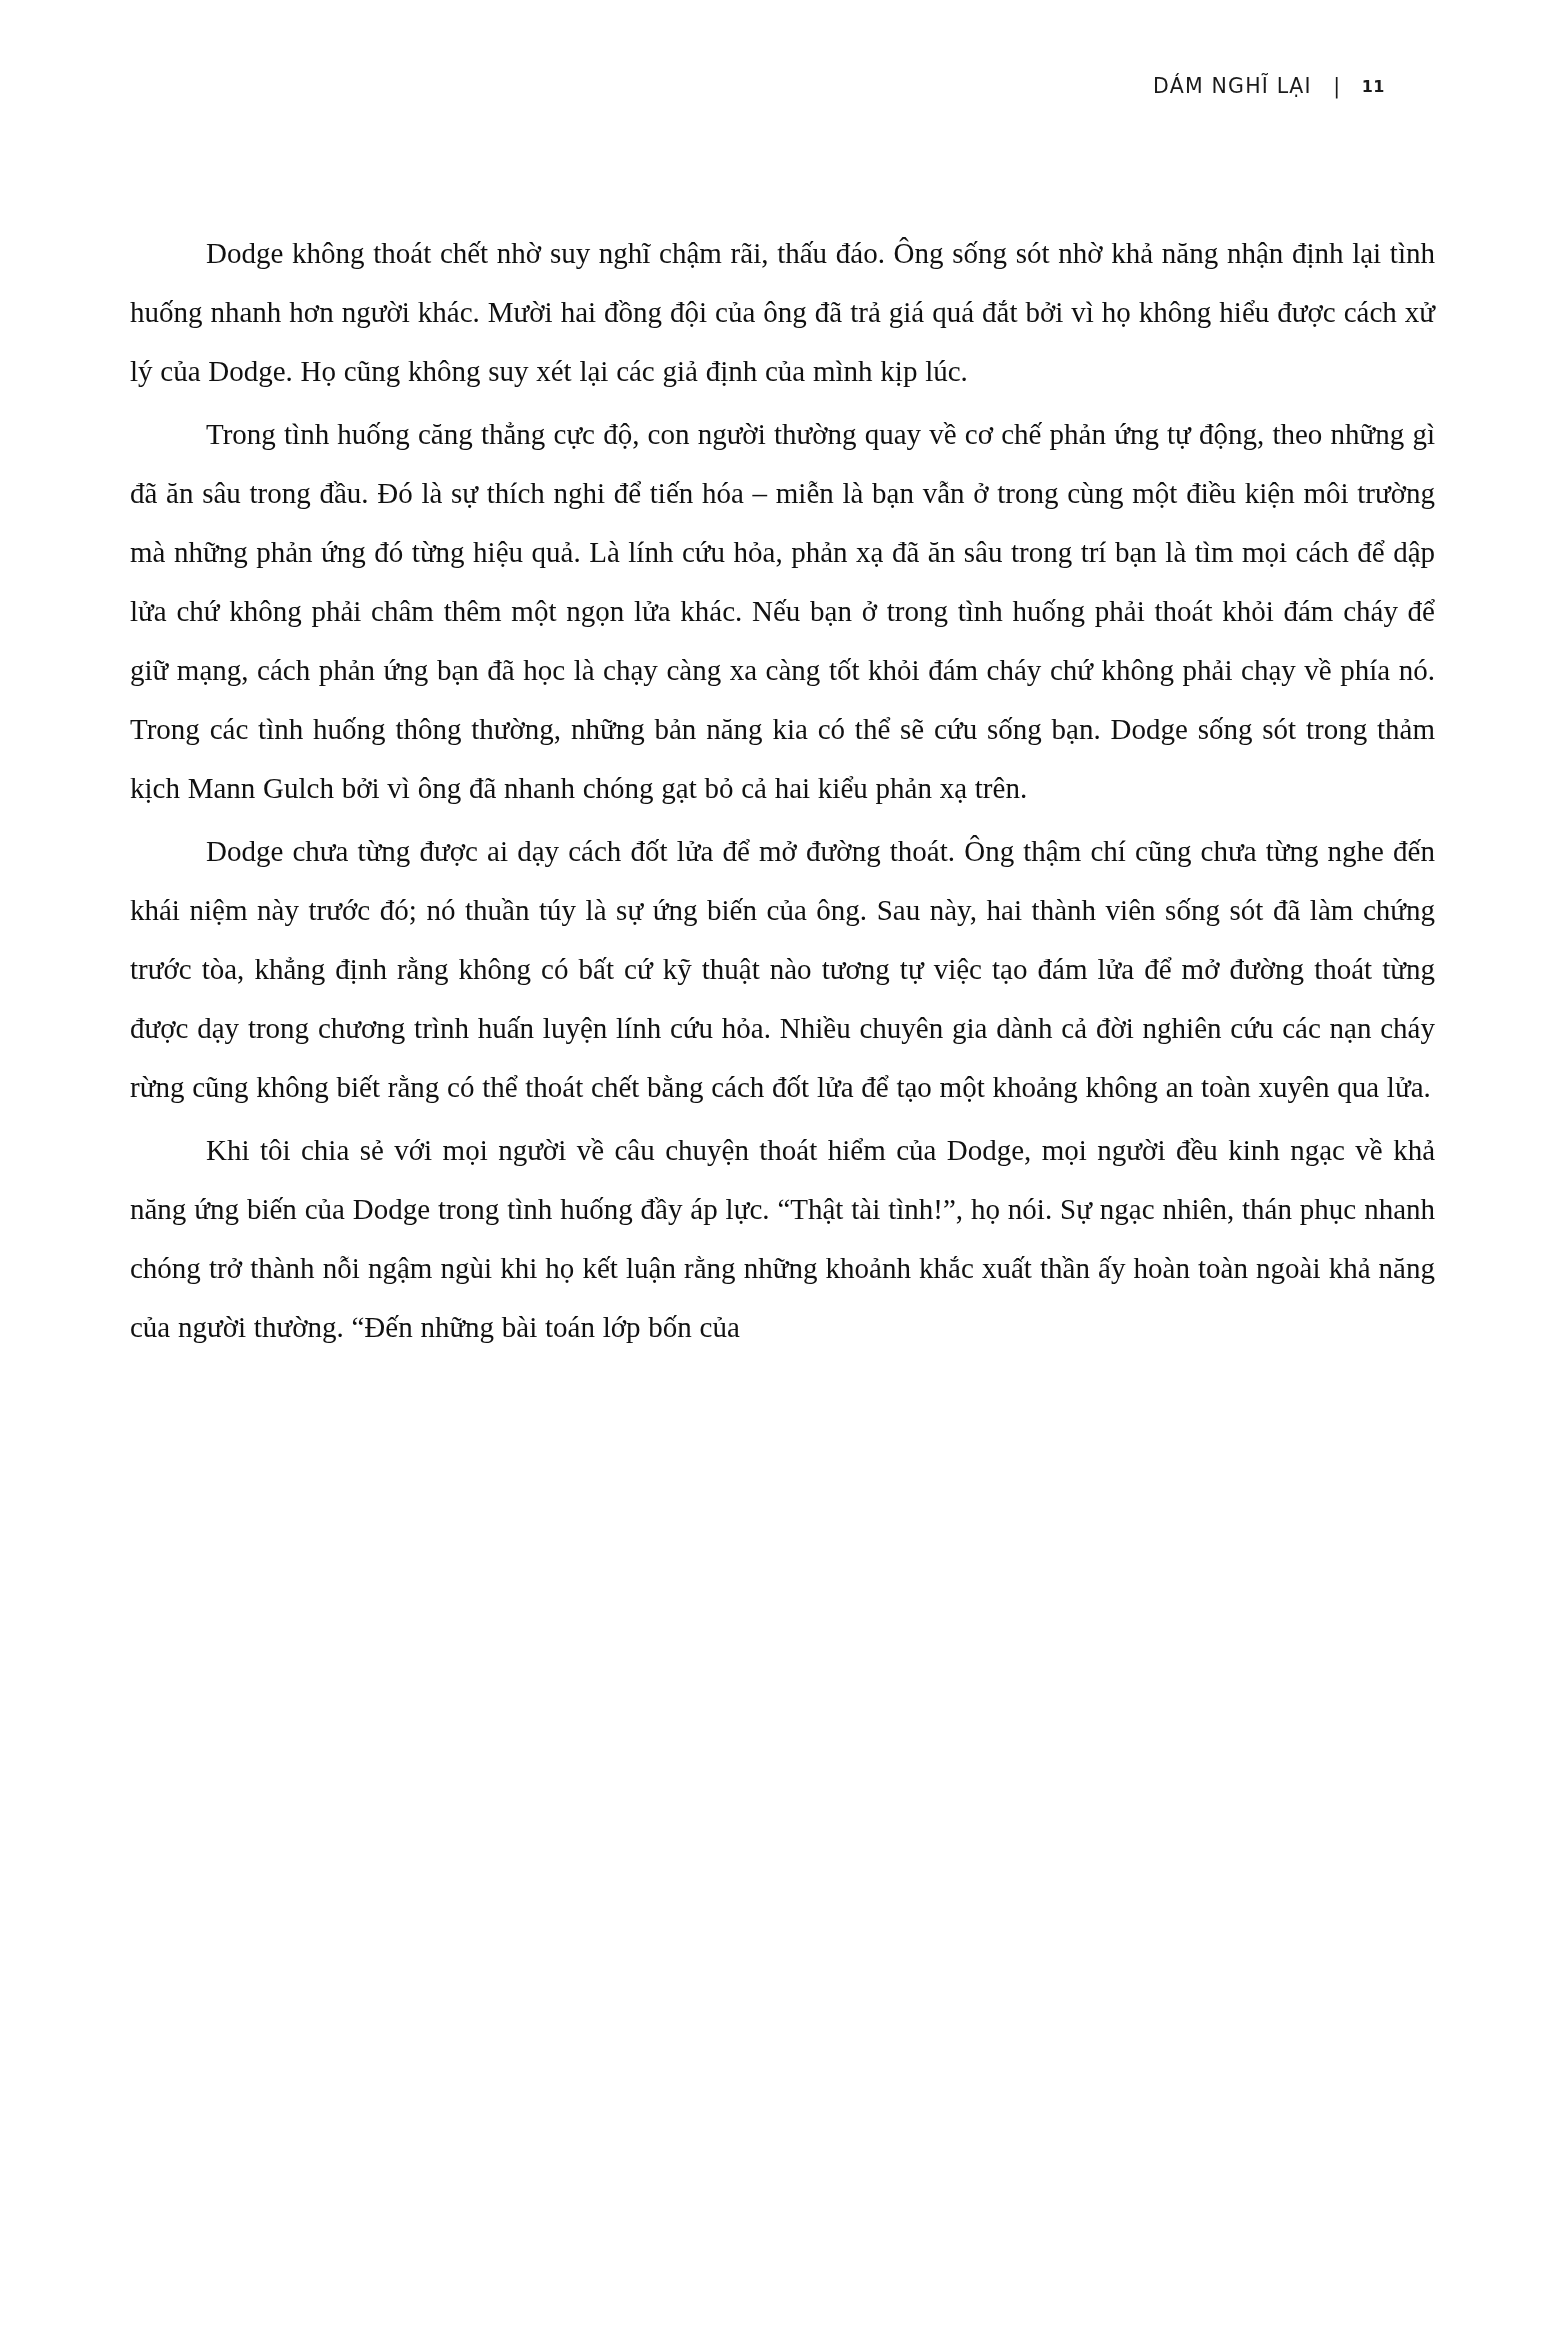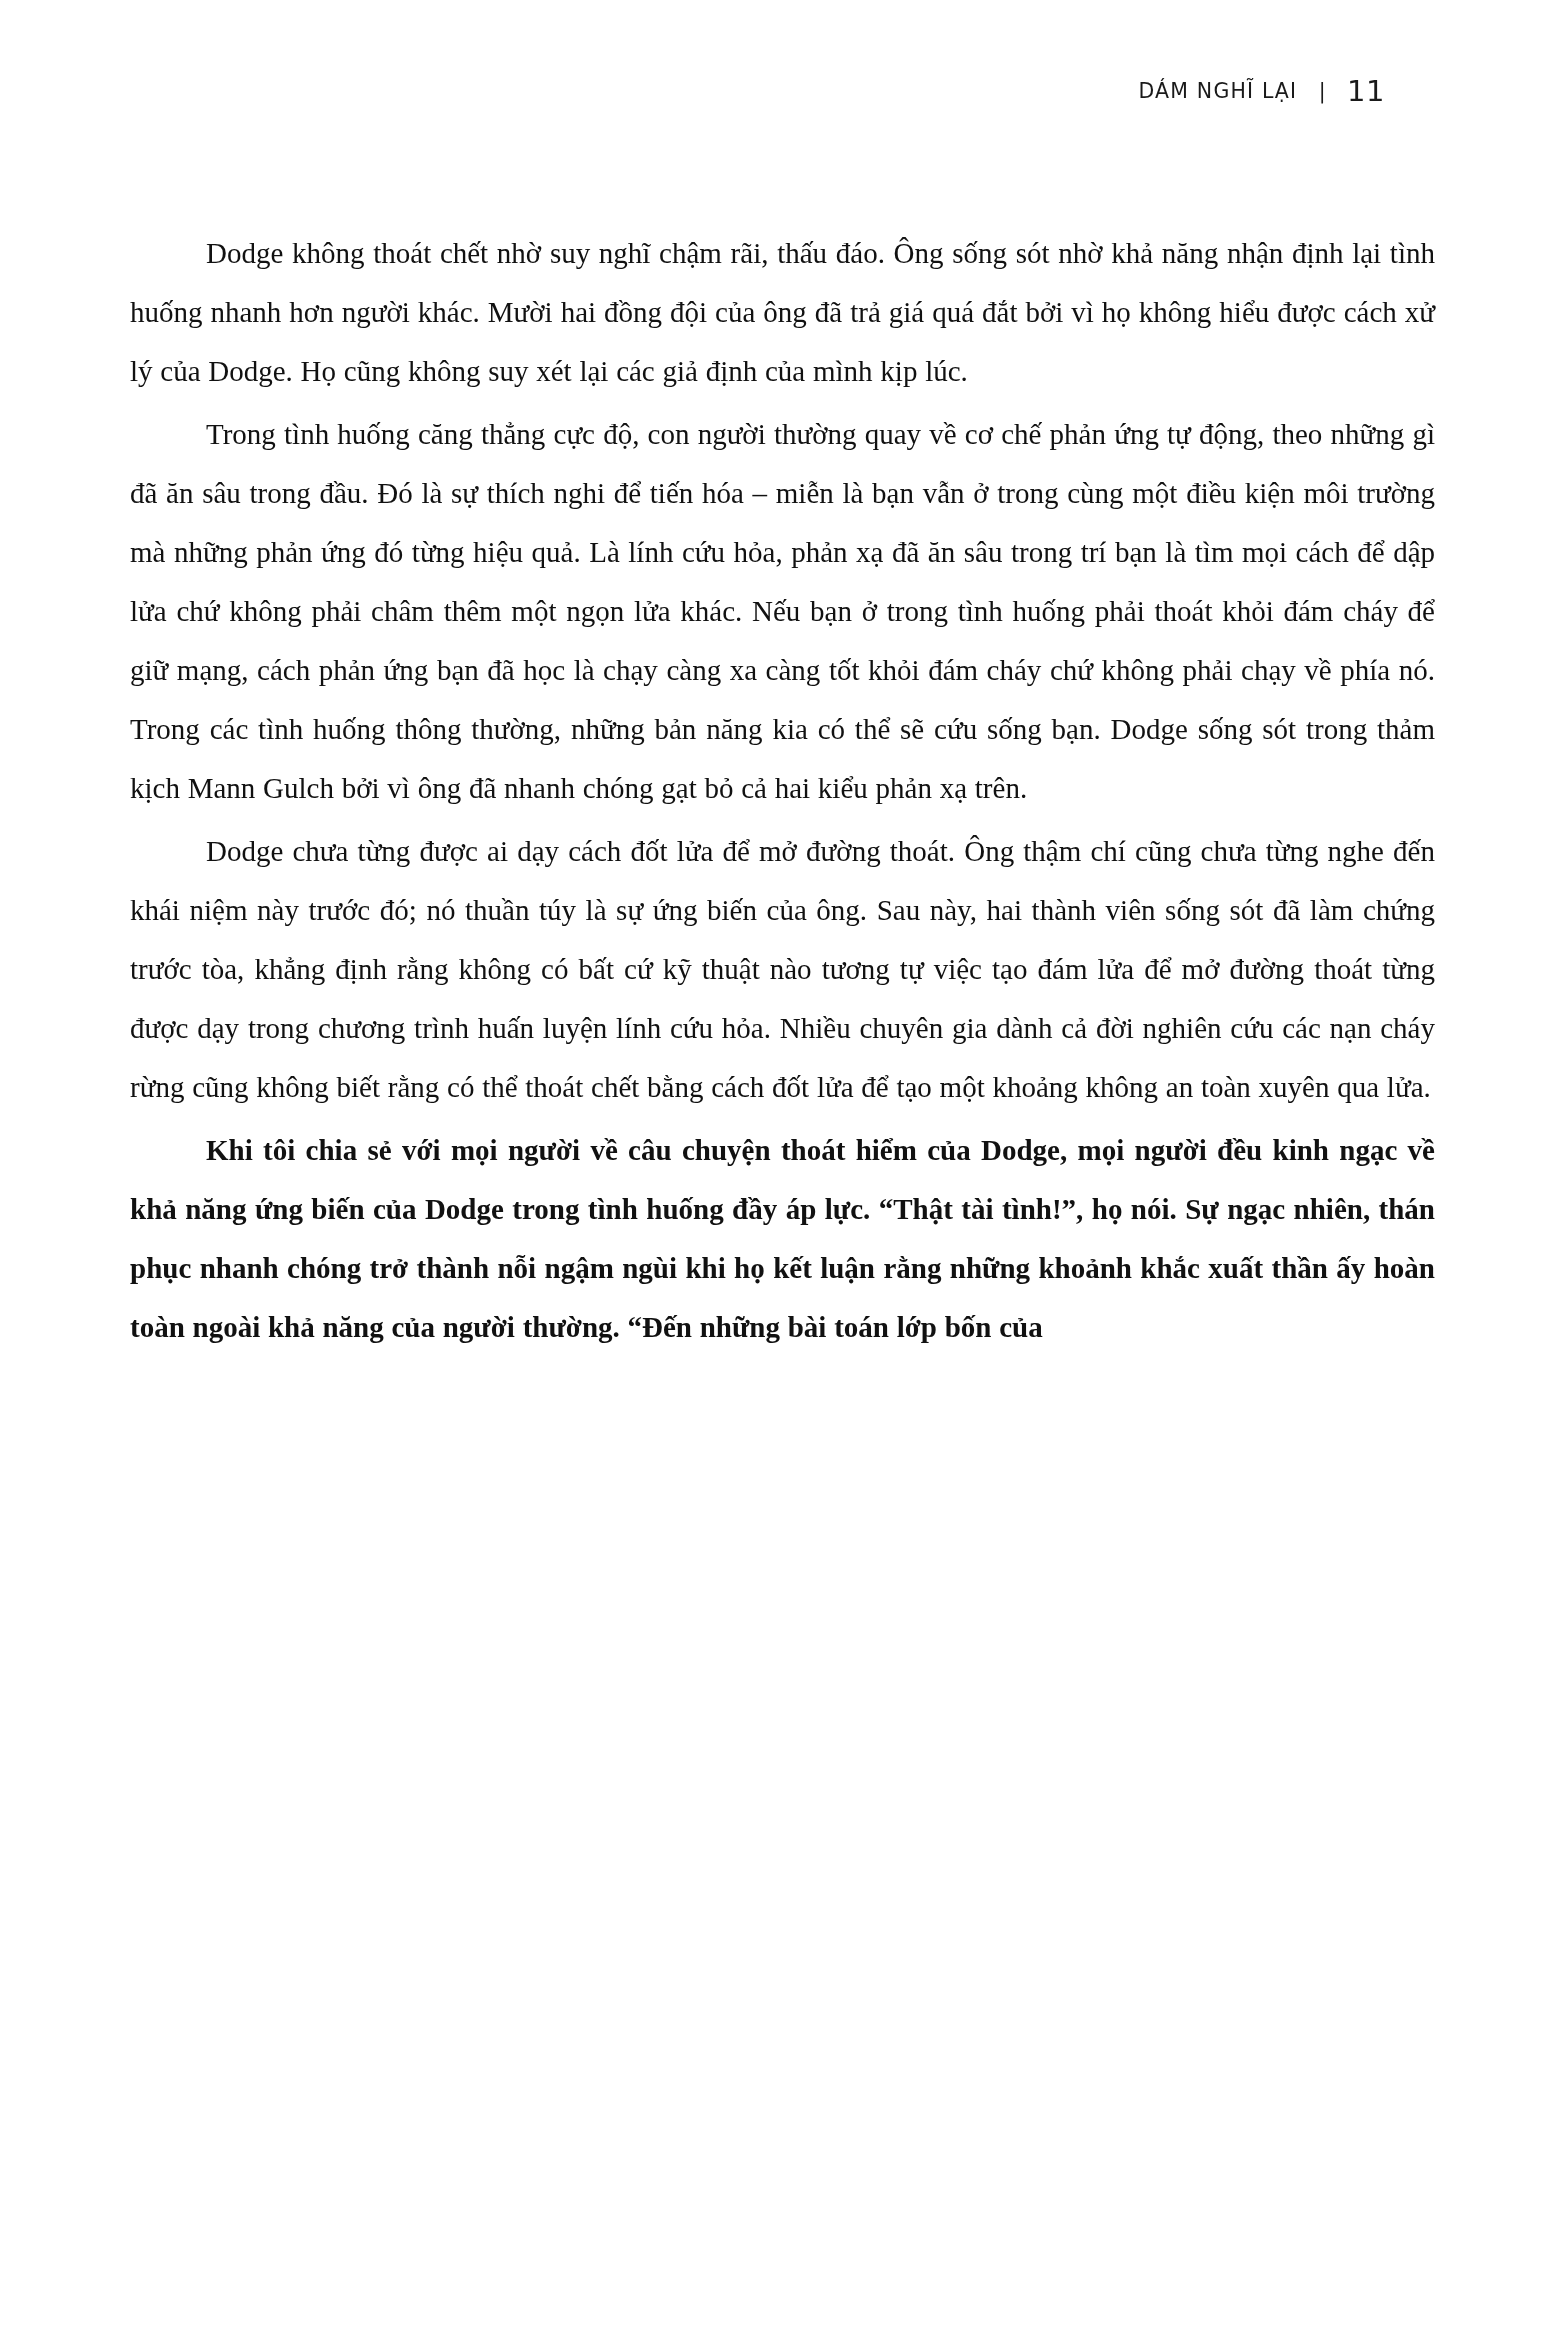--- a/index.html
+++ b/index.html
@@ -37,23 +37,23 @@
     color: #1a1a1a;
     font-weight: 500;
   }
   .header .sep {
     font-size: 20.5px;
     color: #1a1a1a;
     margin: 0 21.5px;
     font-weight: 400;
   }
   .header .page-num {
-    font-size: 29px;
+    font-size: 16px;
     color: #1a1a1a;
-    font-weight: 400;
+    font-weight: 700;
     letter-spacing: 0.5px;
   }
   .content {
     position: absolute;
     top: 224px;
     left: 130px;
     width: 1305px;
   }
   p.para {
     margin: 0 0 3.9px 0;
@@ -62,21 +62,20 @@
     text-justify: inter-word;
     font-size: 29px;
     line-height: 59px;
     color: #111111;
     font-family: "Liberation Serif", serif;
     hyphens: none;
     word-spacing: 0.5px;
   }
   p.para:last-child {
     margin-bottom: 0;
-    font-weight: bold;
   }
 </style>
 </head>
 <body>
 
 <div class="page">
 
   <div class="header">
     <span class="book-title">DÁM NGHĨ LẠI</span>
     <span class="sep">|</span>

